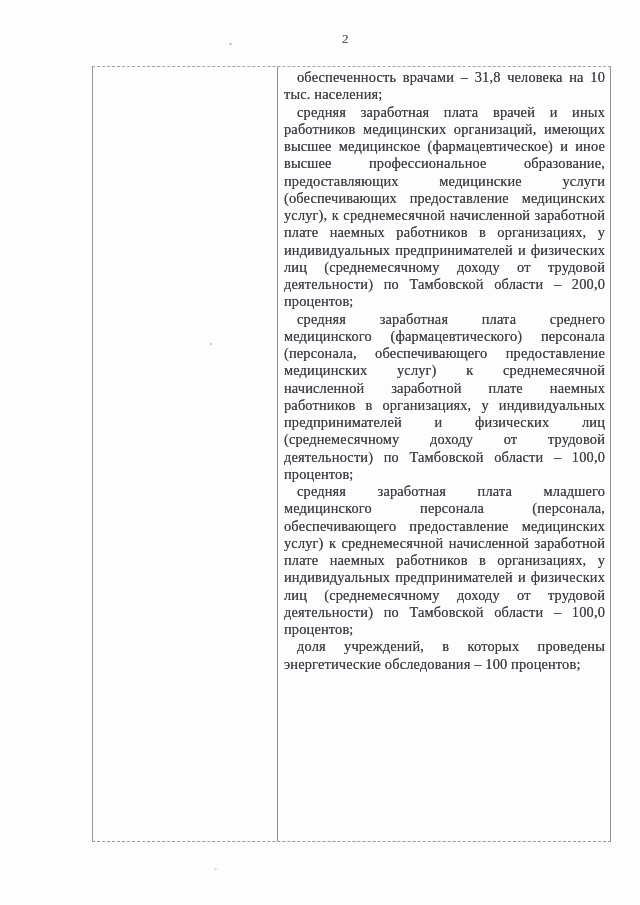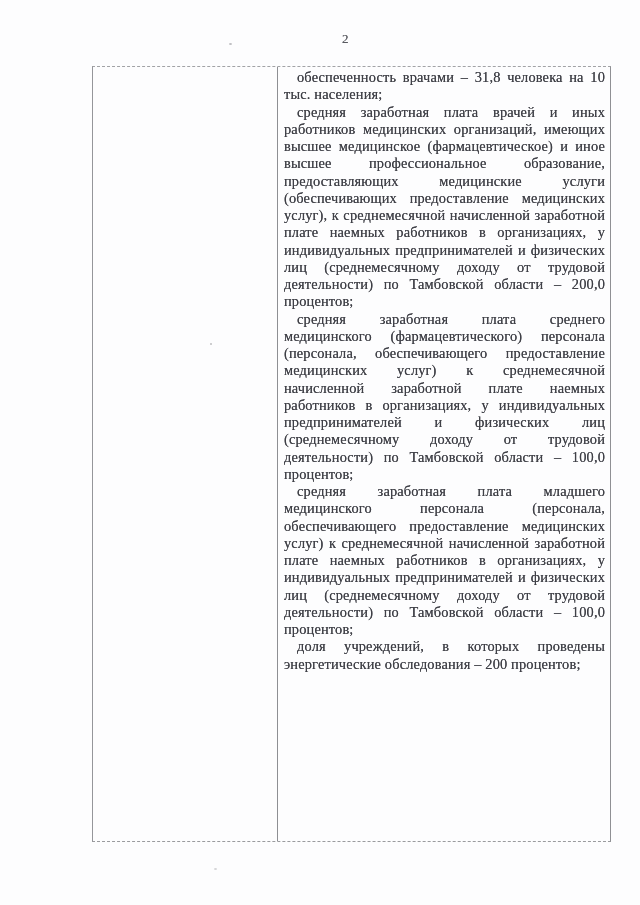--- a/index.html
+++ b/index.html
@@ -81,19 +81,19 @@
 
 <div class="page-number">2</div>
 
 <div class="content-table">
   <div class="cell-left"></div>
   <div class="cell-right">
     <p>обеспеченность врачами – 31,8 человека на 10 тыс. населения;</p>
     <p>средняя заработная плата врачей и иных работников медицинских организаций, имеющих высшее медицинское (фармацевтическое) и иное высшее профессиональное образование, предоставляющих медицинские услуги (обеспечивающих предоставление медицинских услуг), к среднемесячной начисленной заработной плате наемных работников в организациях, у индивидуальных предпринимателей и физических лиц (среднемесячному доходу от трудовой деятельности) по Тамбовской области – 200,0 процентов;</p>
     <p>средняя заработная плата среднего медицинского (фармацевтического) персонала (персонала, обеспечивающего предоставление медицинских услуг) к среднемесячной начисленной заработной плате наемных работников в организациях, у индивидуальных предпринимателей и физических лиц (среднемесячному доходу от трудовой деятельности) по Тамбовской области – 100,0 процентов;</p>
     <p>средняя заработная плата младшего медицинского персонала (персонала, обеспечивающего предоставление медицинских услуг) к среднемесячной начисленной заработной плате наемных работников в организациях, у индивидуальных предпринимателей и физических лиц (среднемесячному доходу от трудовой деятельности) по Тамбовской области – 100,0 процентов;</p>
-    <p>доля учреждений, в которых проведены энергетические обследования – 200 процентов;</p>
+    <p>доля учреждений, в которых проведены энергетические обследования – 100 процентов;</p>
   </div>
 </div>
 
 <div class="speckle s1"></div>
 <div class="speckle s2"></div>
 <div class="speckle s3"></div>
 
 </body></html>

